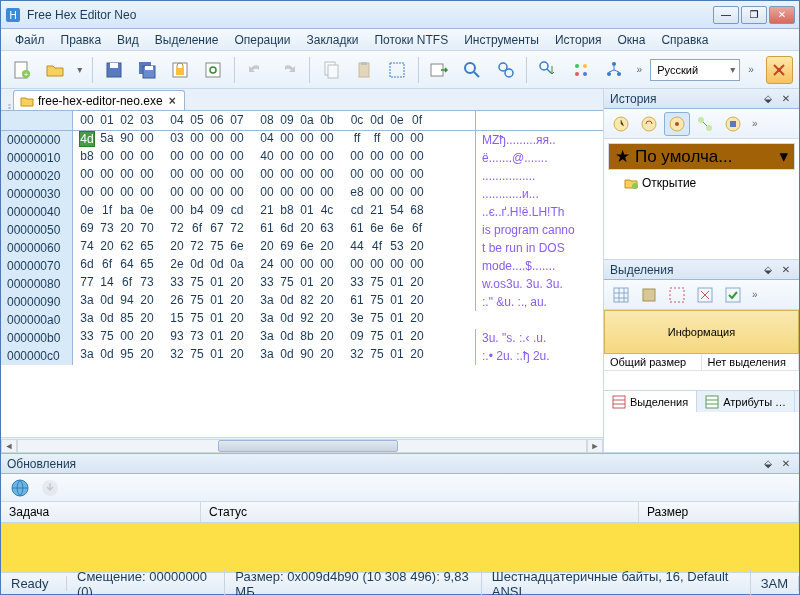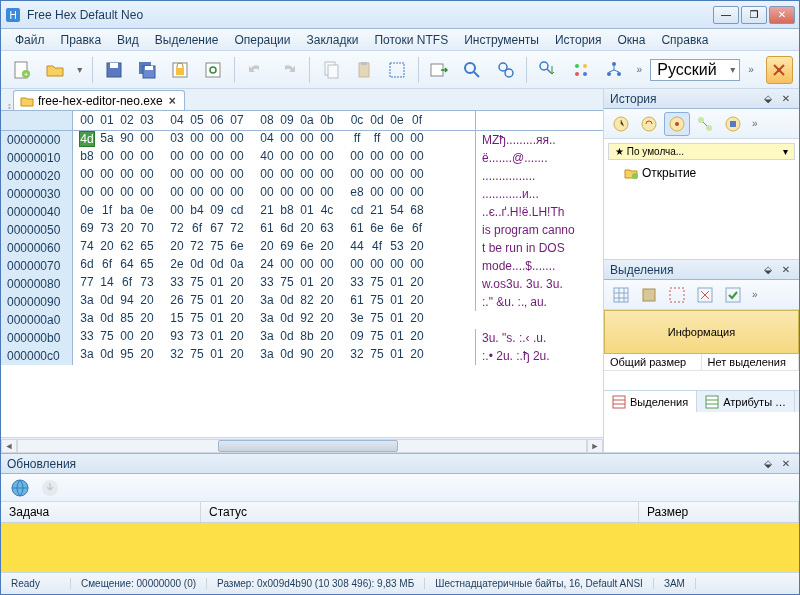--- a/index.html
+++ b/index.html
@@ -10,21 +10,21 @@
 .titlebar-title { font-size: 12px; color: #1a3a5a; flex: 1; }
 .winbtns { display: flex; gap: 2px; }
 .winbtn { width: 26px; height: 18px; background: linear-gradient(#f3f7fb,#d8e5f3); border: 1px solid #7a9ac0; border-radius: 2px; font-size: 10px; display: flex; align-items: center; justify-content: center; cursor: pointer; }
 .winbtn.close { background: linear-gradient(#e9a8a0,#d46a5a); color: #fff; }
 .menubar { height: 22px; background: linear-gradient(#f5f9fd,#e4eef8); border-bottom: 1px solid #c8d8e8; display: flex; align-items: center; padding: 0 6px; font-size: 12px; }
 .menuitem { padding: 2px 8px; color: #1a3a5a; cursor: pointer; }
 .toolbar { height: 38px; background: linear-gradient(#f8fbfe,#e8f1fa); border-bottom: 1px solid #c8d8e8; display: flex; align-items: center; padding: 0 6px; gap: 4px; }
 .tbtn { width: 30px; height: 30px; border: 1px solid transparent; border-radius: 3px; display: flex; align-items: center; justify-content: center; cursor: pointer; }
 .tsep { width: 1px; height: 26px; background: #c0d0e0; margin: 0 2px; }
 .langsel { margin-left: auto; }
-.langbox { height: 22px; border: 1px solid #8aa8c8; background: #fff; font-size: 16px; padding: 0 18px 0 6px; display: flex; align-items: center; position: relative; width: 90px; }
+.langbox { height: 22px; border: 1px solid #8aa8c8; background: #fff; font-size: 11px; padding: 0 18px 0 6px; display: flex; align-items: center; position: relative; width: 90px; }
 .langbox::after { content: "▾"; position: absolute; right: 4px; font-size: 10px; color: #666; }
 .chev { font-size: 10px; color: #666; padding: 0 4px; cursor: pointer; }
 .cfgbtn { width: 28px; height: 28px; background: linear-gradient(#fde8a8,#f8c060); border: 1px solid #d0a040; border-radius: 3px; display: flex; align-items: center; justify-content: center; cursor: pointer; margin-left: 4px; }
 .body { flex: 1; display: flex; overflow: hidden; }
 .leftcol { width: 603px; display: flex; flex-direction: column; border-right: 1px solid #c8d8e8; }
 .tabs { height: 22px; display: flex; align-items: flex-end; background: #e8f1fa; border-bottom: 1px solid #9cb8d8; padding-left: 4px; }
 .tabhandle { display: flex; gap: 1px; padding: 0 3px; color: #888; font-size: 7px; letter-spacing: -1px; }
 .tab { height: 20px; background: #fff; border: 1px solid #9cb8d8; border-bottom: none; border-radius: 3px 3px 0 0; display: flex; align-items: center; padding: 0 6px; font-size: 12px; gap: 4px; }
 .tabicon { width: 14px; height: 14px; }
 .tabclose { font-size: 12px; font-weight: bold; color: #444; cursor: pointer; padding: 0 2px; }
@@ -32,66 +32,66 @@
 .hexhdr { display: flex; border-bottom: 1px solid #9cb8d8; height: 20px; }
 .hexhdr .offcol, .hexrow .offcol { width: 72px; background: #d8eaf8; border-right: 1px solid #9cb8d8; padding: 2px 6px; color: #1a3a5a; }
 .hexhdr .bytecols { flex: 1; padding: 2px 6px; display: flex; gap: 4px; }
 .hexhdr .asccol, .hexrow .asccol { width: 128px; border-left: 1px solid #9cb8d8; padding: 2px 6px; }
 .hexrows { overflow-y: auto; flex: 1; }
 .hexrow { display: flex; height: 18px; align-items: flex-start; }
 .hexrow .bytecols { flex: 1; padding: 0 6px; display: flex; gap: 4px; }
 .bytegrp { display: flex; gap: 4px; }
 .byte { width: 16px; text-align: center; color: #1a3a5a; }
 .byte.cur { background: #4a9a4a; color: #fff; border: 1px solid #2a7a2a; }
-.hexrow .asccol { color: #701a75; white-space: pre; }
+.hexrow .asccol { color: #8b5cf6; white-space: pre; }
 .hscrollbar { height: 16px; background: #e8f0f8; border-top: 1px solid #c8d8e8; display: flex; align-items: center; }
 .hscrollbar .track { flex: 1; height: 14px; background: #f0f4f8; border: 1px solid #d0d8e0; position: relative; }
 .hscrollbar .thumb { position: absolute; left: 200px; width: 180px; height: 12px; background: linear-gradient(#e0e8f0,#c8d4e2); border: 1px solid #9cb8d8; border-radius: 2px; }
 .sarrow { width: 16px; height: 14px; font-size: 9px; display: flex; align-items: center; justify-content: center; color: #666; cursor: pointer; border: 1px solid #d0d8e0; background: #f0f4f8; }
 .rightcol { flex: 1; display: flex; flex-direction: column; }
 .panel { border-bottom: 1px solid #c8d8e8; }
 .panelhdr { height: 20px; background: linear-gradient(#e8f1fa,#d8e5f3); border-bottom: 1px solid #9cb8d8; display: flex; align-items: center; padding: 0 6px; font-size: 12px; color: #1a3a5a; }
 .panelhdr .pactions { margin-left: auto; display: flex; gap: 4px; }
 .pact { width: 14px; height: 14px; font-size: 10px; display: flex; align-items: center; justify-content: center; color: #444; cursor: pointer; }
 .paneltb { height: 30px; background: linear-gradient(#f8fbfe,#eaf2fa); display: flex; align-items: center; padding: 0 4px; gap: 2px; border-bottom: 1px solid #d0dbe8; }
 .ptbtn { width: 26px; height: 24px; display: flex; align-items: center; justify-content: center; cursor: pointer; border-radius: 3px; }
 .histbody { background: #fff; font-size: 12px; padding: 4px; height: 120px; }
-.histhdr { background: #fef9c3; border: 1px solid #d0d8e0; padding: 2px 6px; font-size: 10px; margin-bottom: 4px; }
+.histhdr { background: #a16207; border: 1px solid #d0d8e0; padding: 2px 6px; font-size: 17px; margin-bottom: 4px; }
 .histitem { padding: 2px 16px; display: flex; align-items: center; gap: 4px; }
 .selbody { background: #fff; font-size: 11px; height: 80px; }
 .infohdr { background: linear-gradient(#fae8b0,#f5d880); text-align: center; font-size: 11px; padding: 15px; border: 1px solid #d0b858; }
 .selrow { display: flex; border-bottom: 1px solid #e0e4e8; }
 .selcell { flex: 1; padding: 2px 6px; border-right: 1px solid #e0e4e8; }
 .bottabs { display: flex; height: 22px; background: #e8f1fa; border-top: 1px solid #c8d8e8; }
 .bottab { padding: 2px 8px; font-size: 11px; border-right: 1px solid #c8d8e8; display: flex; align-items: center; gap: 4px; cursor: pointer; }
 .bottab.active { background: #fff; }
 .boticon { width: 14px; height: 14px; }
 .updpanel { border-top: 1px solid #9cb8d8; }
 .updtb { height: 28px; background: linear-gradient(#f8fbfe,#eaf2fa); display: flex; align-items: center; padding: 0 6px; gap: 4px; border-bottom: 1px solid #d0dbe8; }
 .updgrid { height: 70px; background: #fde047; }
 .updgridhdr { display: flex; background: linear-gradient(#f6f9fc,#e8eff6); border-bottom: 1px solid #c8d4e0; font-size: 12px; }
 .updgridhdr .c1 { width: 200px; } .updgridhdr .c2 { flex: 1; } .updgridhdr .c3 { width: 160px; }
 .updgridhdr > div { padding: 3px 8px; border-right: 1px solid #d0d8e0; }
-.statusbar { height: 22px; background: linear-gradient(#f2f6fb,#e2ecf6); border-top: 1px solid #c8d8e8; display: flex; align-items: center; font-size: 10px; color: #1a3a5a; }
+.statusbar { height: 22px; background: linear-gradient(#f2f6fb,#e2ecf6); border-top: 1px solid #c8d8e8; display: flex; align-items: center; font-size: 13px; color: #1a3a5a; }
 .statusbar > div { padding: 0 10px; border-right: 1px solid #c8d4e0; }
 svg { display: block; }
 </style>
 </head>
 <body>
 
 <div class="window">
 
   <div class="titlebar">
     <span class="titlebar-icon">
       <svg width="16" height="16">
           <rect x="1" y="1" width="14" height="14" rx="2" fill="#3a8ad8"></rect>
           <text x="8" y="12" font-size="10" text-anchor="middle" fill="#fff">H</text>
         </svg>
     </span>
-    <span class="titlebar-title">Free Hex Default Neo</span>
+    <span class="titlebar-title">Free Hex Editor Neo</span>
     <div class="winbtns">
       <div class="winbtn">—</div>
       <div class="winbtn">❐</div>
       <div class="winbtn close">✕</div>
     </div>
   </div>
 
   <div class="menubar" id="menubar">
       <div class="menuitem">Файл</div>
       <div class="menuitem">Правка</div>

